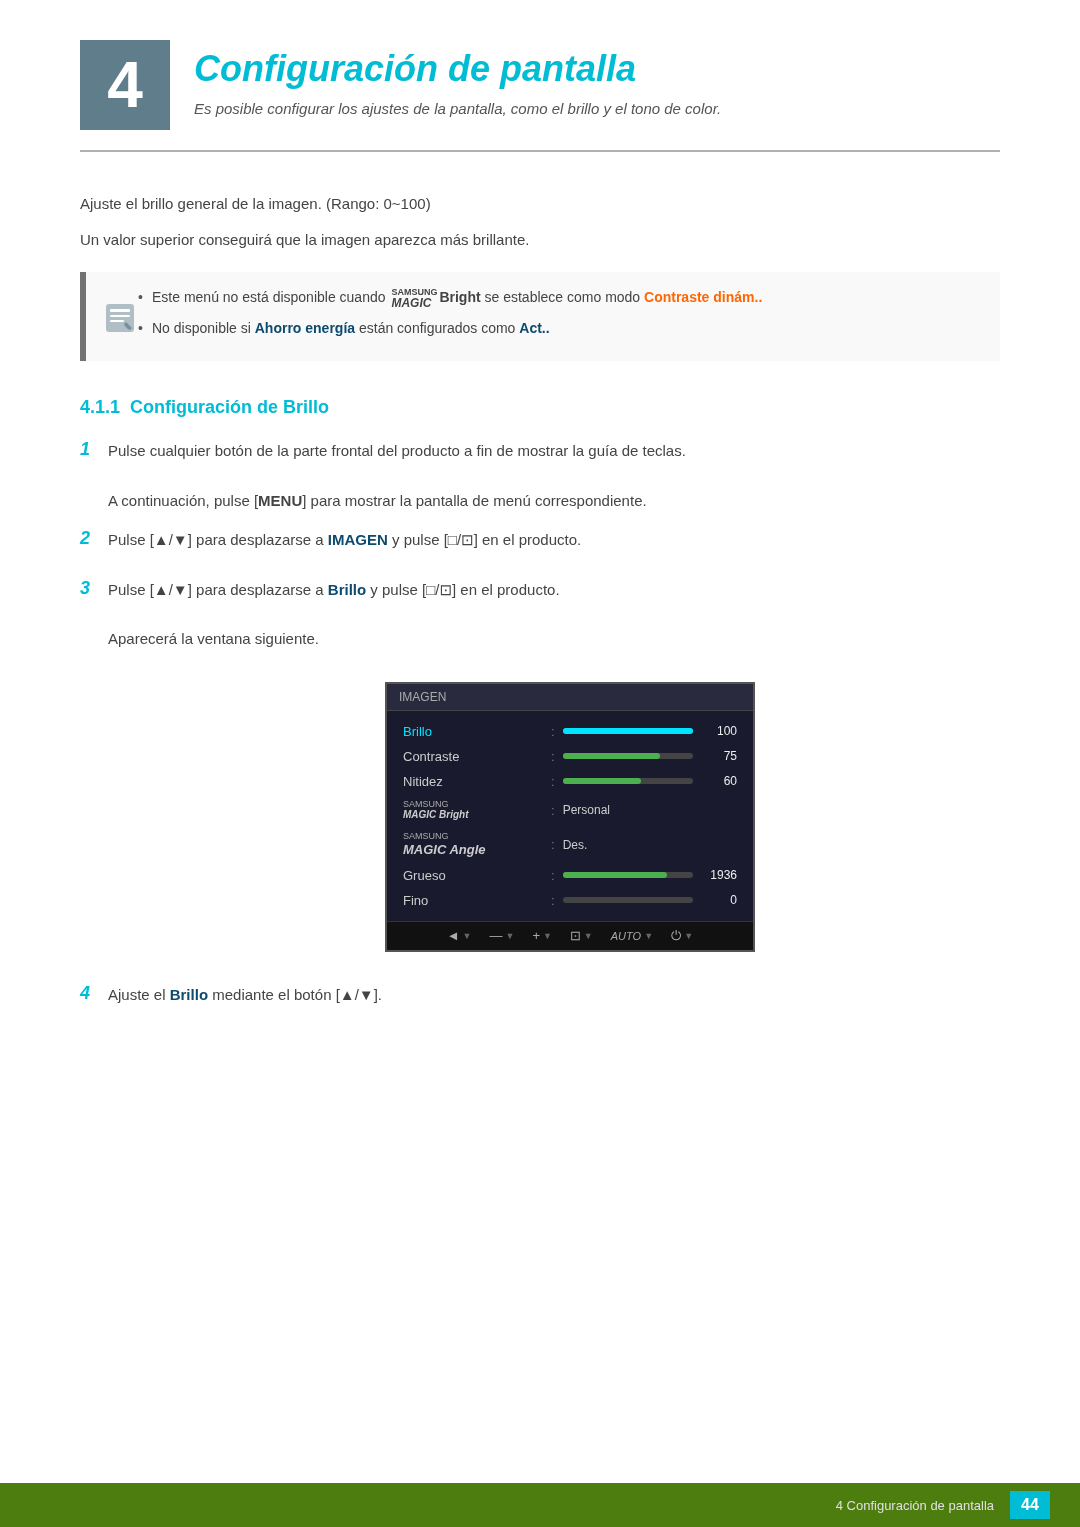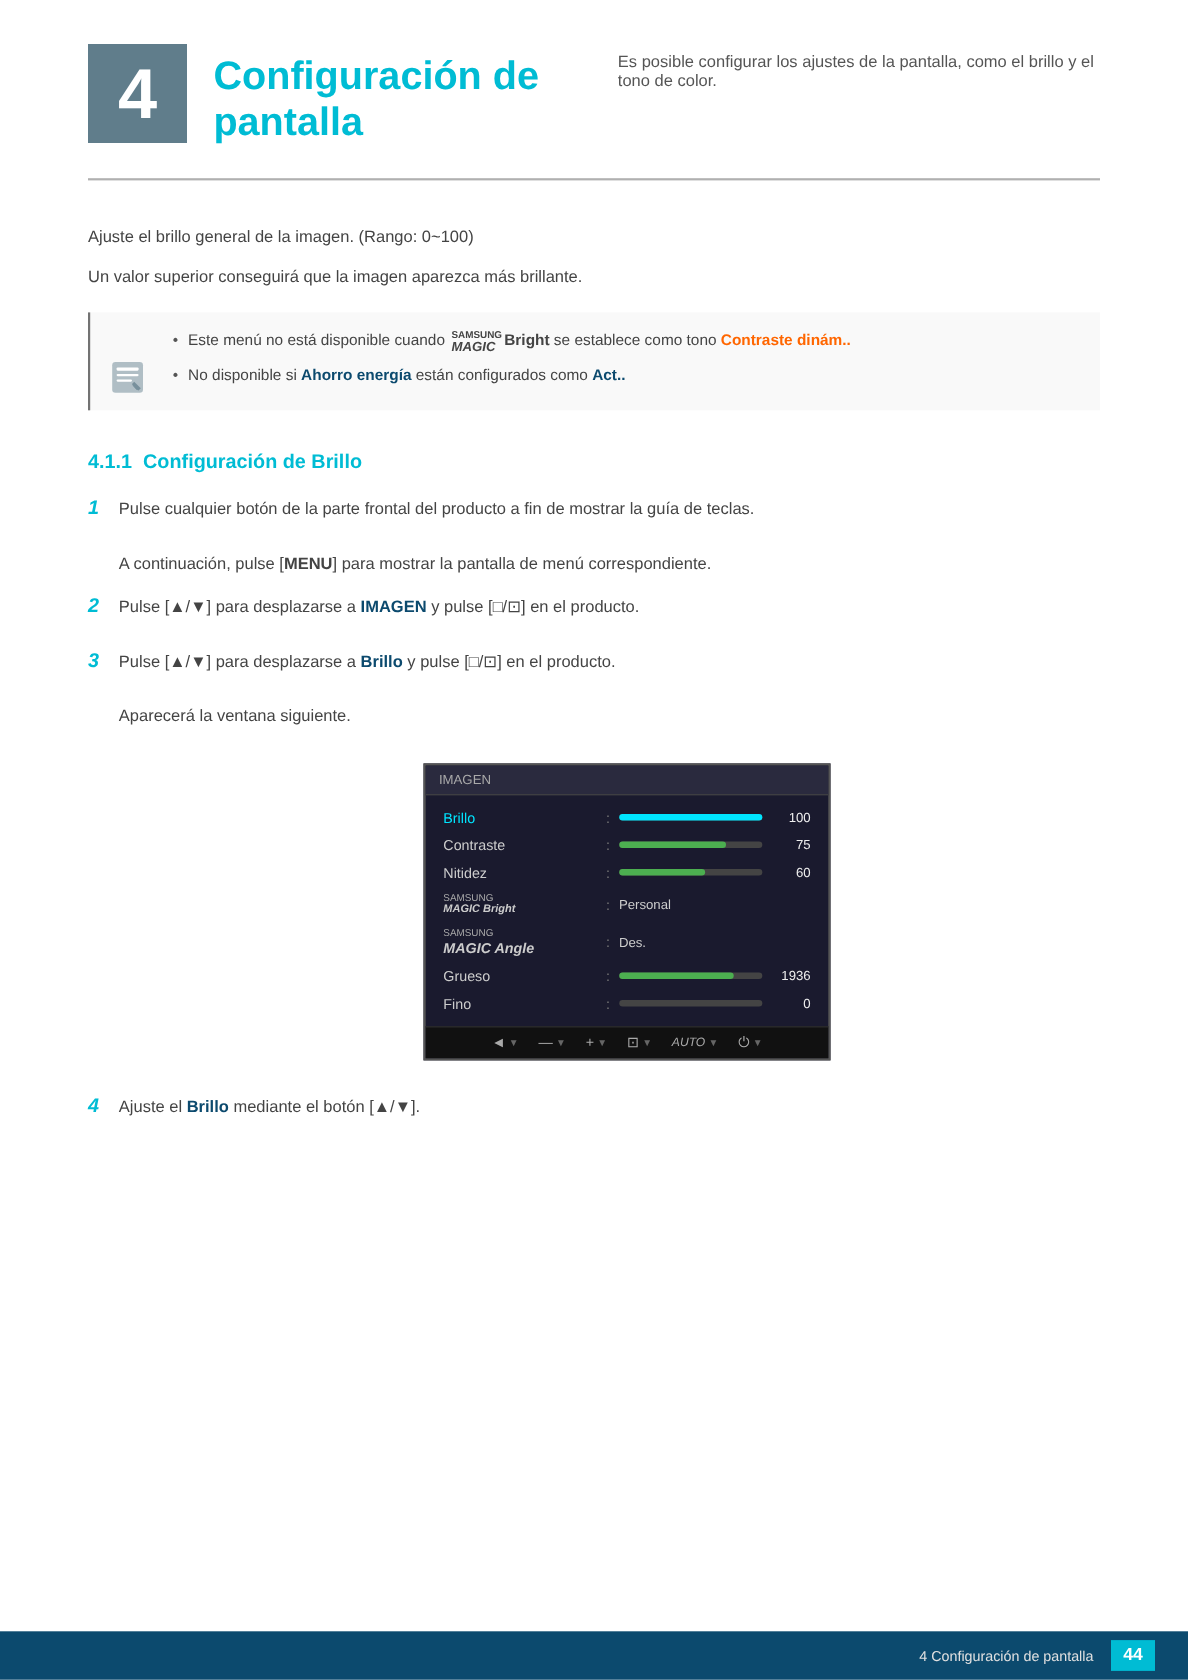--- a/index.html
+++ b/index.html
@@ -37,23 +37,24 @@
       height: 90px;
       display: flex;
       align-items: center;
       justify-content: center;
       margin-right: 24px;
       flex-shrink: 0;
     }
 
     .chapter-title-block {
       display: flex;
-      flex-direction: row;
+      flex-direction: column;
       justify-content: center;
       padding-top: 8px;
+      font-style: italic;
     }
 
     .chapter-title {
       font-size: 36px;
       font-weight: bold;
       color: #00bcd4;
       margin-bottom: 10px;
     }
 
     .chapter-description {
@@ -73,26 +74,26 @@
     .section-intro p {
       font-size: 15px;
       color: #444;
       margin-bottom: 12px;
       line-height: 1.6;
     }
 
     
     .note-box {
       display: flex;
-      align-items: flex-end;
+      align-items: center;
       background: #f9f9f9;
-      border-left: 2px solid #737373;
+      border-left: 6px solid #737373;
       padding: 14px 18px;
       margin: 20px 0;
-      gap: 25px;
+      gap: 2px;
     }
 
     .note-icon {
       width: 32px;
       height: 32px;
       flex-shrink: 0;
       margin-top: 2px;
     }
 
     .note-icon svg {
@@ -281,21 +282,21 @@
       font-size: 13px;
     }
 
     
     .page-footer {
       position: absolute;
       bottom: 0;
       left: 0;
       right: 0;
       height: 44px;
-      background: #0c4a6e;
+      background: #4d7c0f;
       display: flex;
       align-items: center;
       justify-content: flex-end;
       padding: 0 30px;
       gap: 16px;
     }
 
     .footer-text {
       color: #e0e0e0;
       font-size: 13px;
@@ -373,21 +374,21 @@
         <polygon points="22,20 28,26 26,28 20,22" fill="#78909c"></polygon>
         <polygon points="26,28 20,22 21,24 24,27" fill="#607d8b"></polygon>
       </svg>
     </div>
     <div class="note-content">
       <ul>
         <li>
           <span>Este menú no está disponible cuando </span><span class="inline-brand">
               <span class="s-top">SAMSUNG</span>
               <span class="s-bot">MAGIC</span>
-            </span><span class="bold-text">Bright</span><span> se establece como tono </span><span class="highlight-orange">Contraste dinám..</span>
+            </span><span class="bold-text">Bright</span><span> se establece como modo </span><span class="highlight-orange">Contraste dinám..</span>
         </li>
         <li>
           <span>No disponible si </span><span class="highlight-teal">Ahorro energía</span><span> están configurados como </span><span class="highlight-teal">Act..</span>
         </li>
       </ul>
     </div>
   </div>
 
   <div class="subsection-title">
     <span>4.1.1</span>&nbsp;&nbsp;<span>Configuración de Brillo</span>

